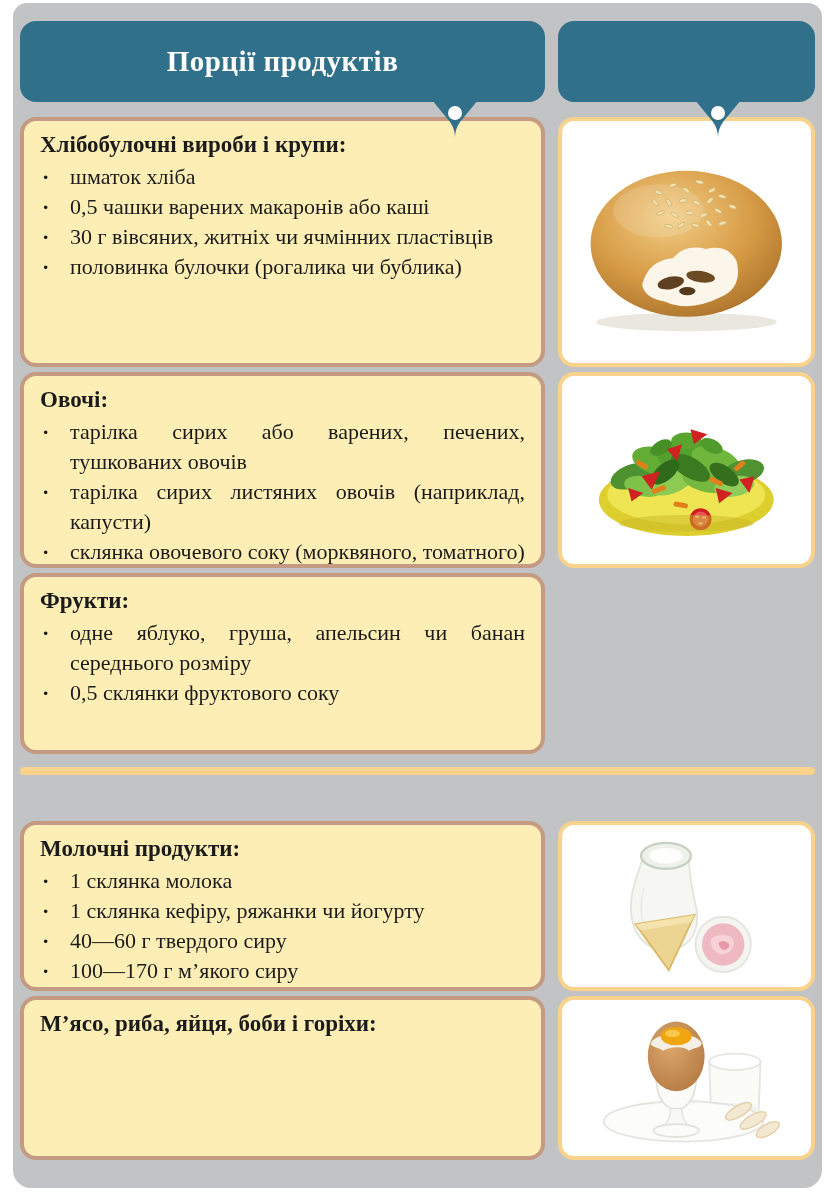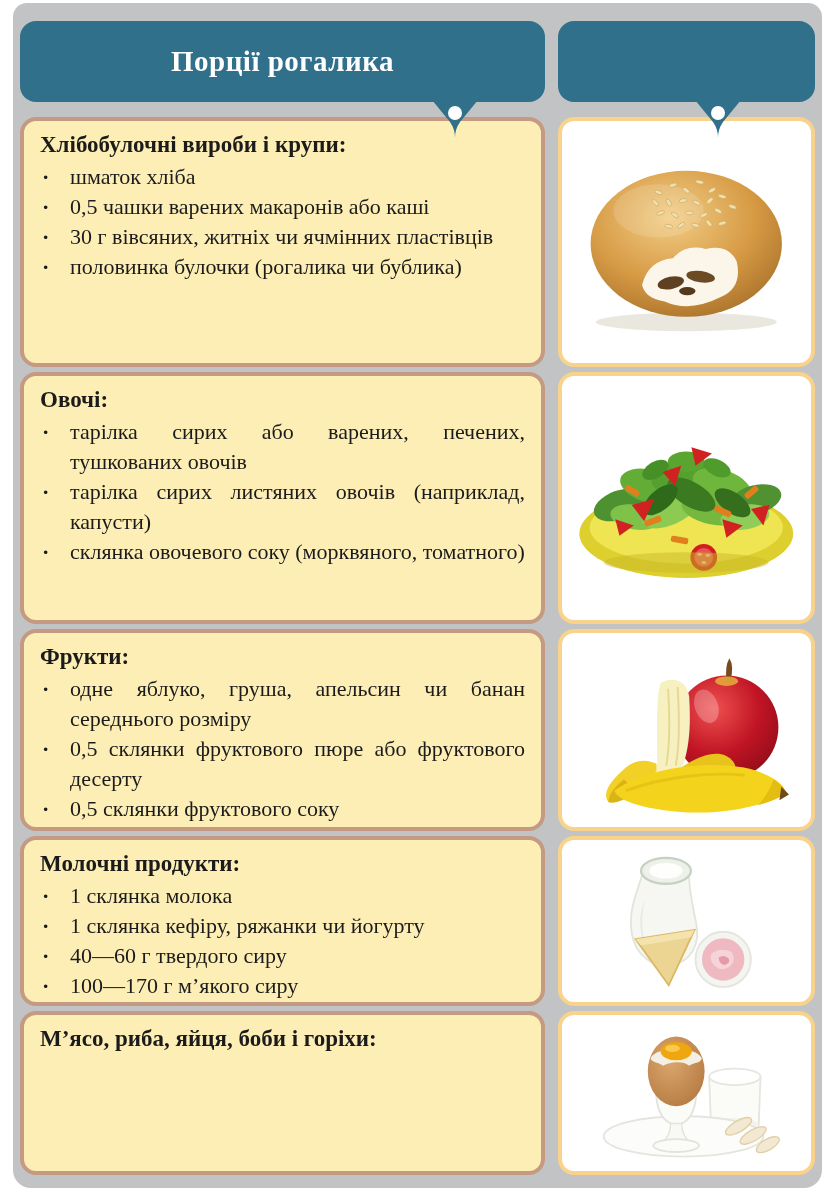--- a/index.html
+++ b/index.html
@@ -56,23 +56,23 @@
     position:absolute;
     top:79px;
     width:46px;height:40px;
     z-index:4;
   }
   .tail-left{left:412px;}
   .tail-right{left:137px;}
   .rows{display:flex;flex-direction:column;gap:5px;}
   .row{display:flex;gap:13px;}
   .row-1{height:250px;}
-  .row-2{height:252px;border-radius:26px;}
-  .row-3{height:202px;}
-  .row-4{height:170px;}
+  .row-2{height:196px;border-radius:26px;}
+  .row-3{height:202px;flex-direction:column;}
+  .row-4{height:170px;margin-top:41px;}
   .row-5{height:164px;}
   .text-card{
     width:525px;height:100%;
     background:var(--card-bg);
     border:4px solid var(--card-border);
     border-radius:16px;
     padding:7px 16px 4px 16px;
     overflow:hidden;
   }
   .image-card{
@@ -105,21 +105,21 @@
     font-weight:bold;
   }
 </style>
 </head>
 <body>
 
 <div class="panel">
 
   <div class="header-row">
     <div class="bubble bubble-left">
-      <span>Порції рогалика</span>
+      <span>Порції продуктів</span>
       <svg class="tail tail-left" viewBox="0 0 46 40">
         <path d="M0,0 H46 L28,22 Q23,29 23,38 Q23,29 18,22 Z" fill="#31708a"></path>
         <circle cx="23" cy="13" r="7" fill="#ffffff"></circle>
       </svg>
     </div>
     <div class="bubble bubble-right">
       <svg class="tail tail-right" viewBox="0 0 46 40">
         <path d="M0,0 H46 L28,22 Q23,29 23,38 Q23,29 18,22 Z" fill="#31708a"></path>
         <circle cx="23" cy="13" r="7" fill="#ffffff"></circle>
       </svg>
@@ -237,21 +237,20 @@
           <ellipse cx="115" cy="168" rx="80" ry="10" fill="#c9b92a" opacity="0.5"></ellipse>
         </svg>
       </div>
     </div>
 
     <div class="row row-3">
       <div class="text-card">
         <div class="cat-title">Фрукти:</div>
         <ul class="portion-list">
             <li>одне яблуко, груша, апельсин чи банан середнього розміру</li>
-            <li>0,5 склянки фруктового пюре або фрук­тового десерту</li>
             <li>0,5 склянки фруктового соку</li>
           </ul>
       </div>
       <div class="image-card">
         <svg viewBox="0 0 230 190">
           <defs>
             <radialGradient id="appleG" cx="38%" cy="32%" r="80%">
               <stop offset="0" stop-color="#ef5050"></stop>
               <stop offset="0.55" stop-color="#c01424"></stop>
               <stop offset="1" stop-color="#8c0c18"></stop>

